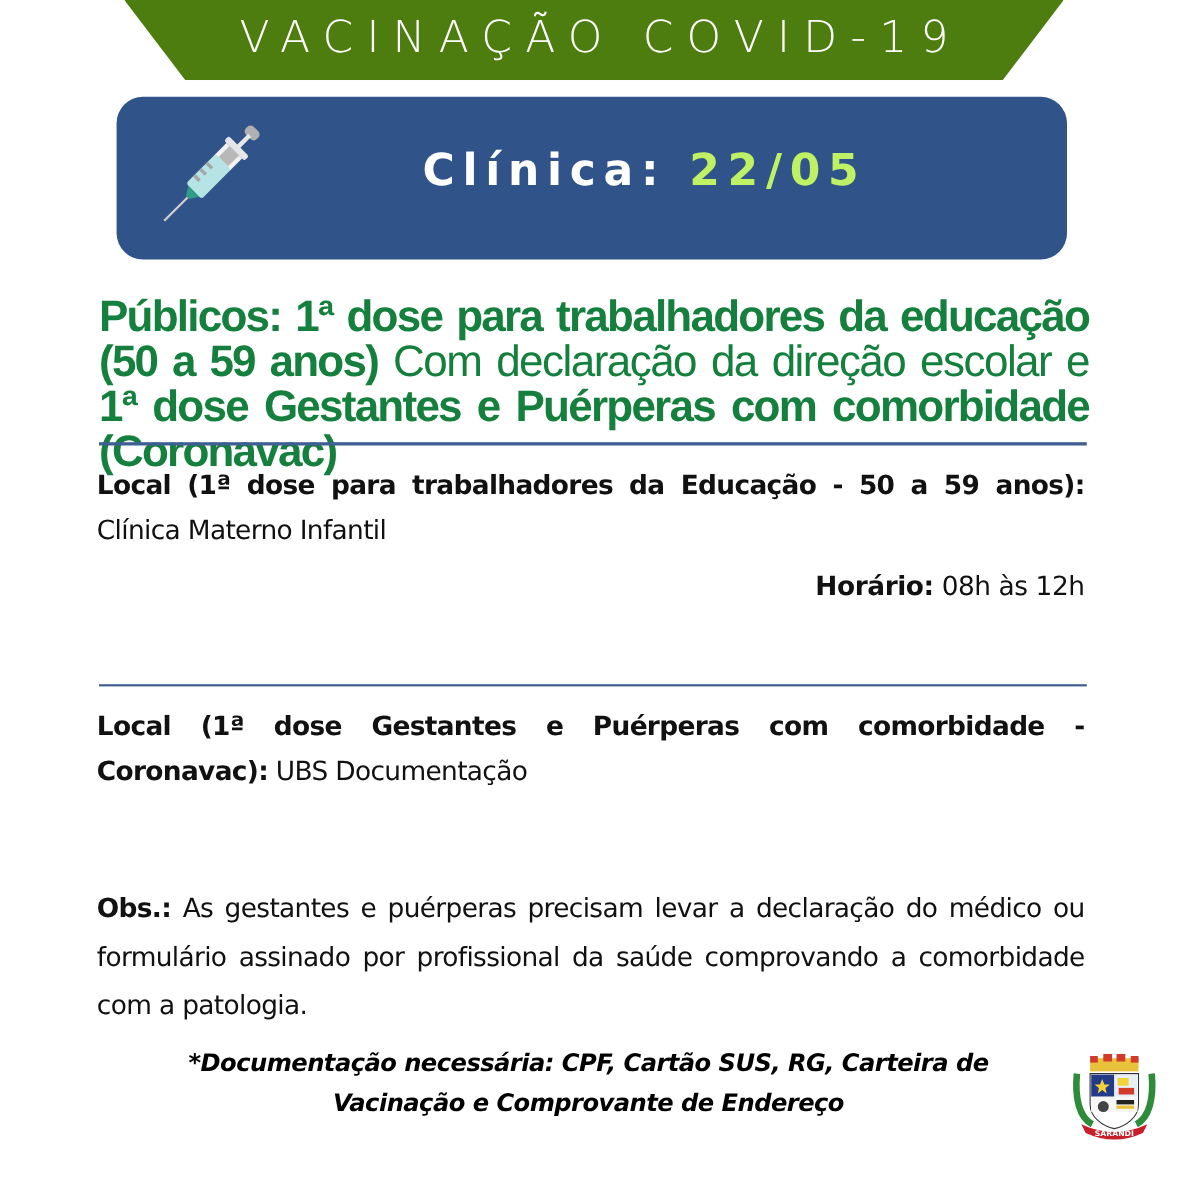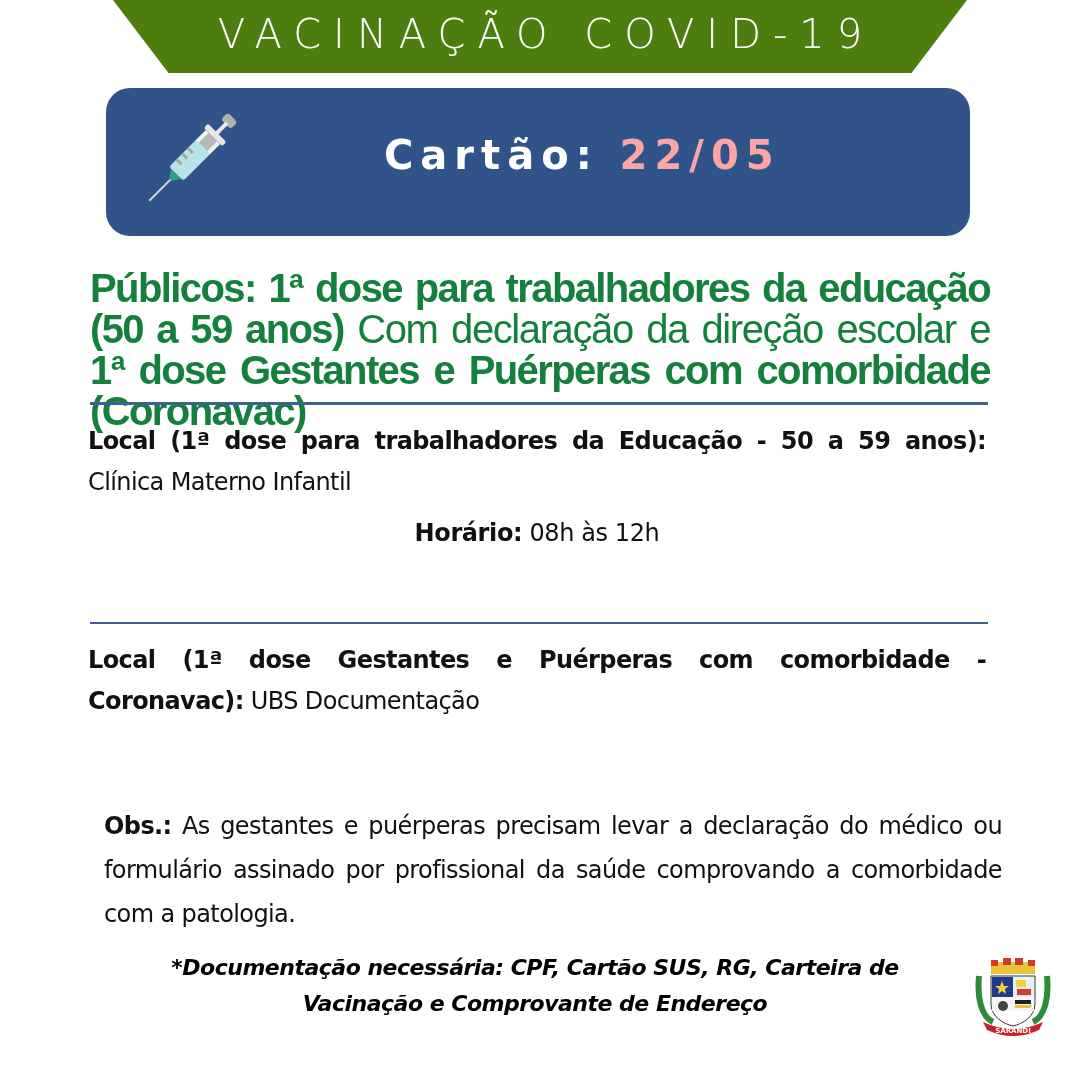--- a/index.html
+++ b/index.html
@@ -20,49 +20,49 @@
   .date-box {
     position: absolute; left: 106px; top: 88px; width: 864px; height: 148px;
     background: #30538a; border-radius: 24px;
   }
   .syringe { position: absolute; left: 30px; top: 16px; width: 110px; height: 110px; }
   .date-text {
     position: absolute; left: 278px; top: 44px;
     font-family: "DejaVu Sans", sans-serif; font-weight: bold; font-size: 40px;
     letter-spacing: 7px; color: #ffffff; white-space: nowrap;
   }
-  .date-text .date-val { color: #fca5a5; }
+  .date-text .date-val { color: #bef264; }
 
   .publicos {
     position: absolute; left: 90px; top: 268px; width: 900px;
     font-family: "Liberation Sans", sans-serif; font-size: 40px; line-height: 41px;
     color: #15803d; letter-spacing: -1.6px; text-align: justify; text-align-last: left;
   }
   .publicos b { font-weight: bold; }
   .publicos .light { font-weight: normal; letter-spacing: -1.4px; }
 
   .divider { position: absolute; left: 90px; width: 898px; height: 3px; background: #3e5f94; }
   .divider.d1 { top: 402px; }
   .divider.d2 { top: 622px; height: 2px; }
 
   .section {
     position: absolute; left: 88px; width: 898px;
     font-family: "DejaVu Sans", sans-serif; font-size: 24px; color: #111;
   }
   .section .para { text-align: justify; text-align-last: left; line-height: 41px; letter-spacing: -0.6px; }
-  .section .center { text-align: center; letter-spacing: -0.4px; }
+  .section .center { text-align: right; letter-spacing: -0.4px; }
   .section b { font-weight: bold; }
 
   .s1 { top: 421px; }
   .s1 .h1 { position: absolute; top: 95px; left: 0; width: 100%; line-height: 34px; }
   .s1 .o1 { position: absolute; top: 147px; left: 0; width: 100%; line-height: 34px; }
 
   .s2 { top: 640px; }
   .s2 .h2 { position: absolute; top: 104px; left: 0; width: 100%; line-height: 40px; }
-  .s2 .o2 { position: absolute; top: 164px; left: 16px; width: 100%; line-height: 44px; }
+  .s2 .o2 { position: absolute; top: 164px; left: 0; width: 100%; line-height: 44px; }
 
   .footer-doc {
     position: absolute; left: 120px; top: 950px; width: 830px;
     font-family: "DejaVu Sans", sans-serif; font-weight: bold; font-style: italic;
     font-size: 22px; line-height: 36px; text-align: center; color: #000000; letter-spacing: -0.5px;
   }
 
   .crest { position: absolute; left: 973px; top: 958px; width: 80px; height: 80px; }
 </style>
 </head>
@@ -82,21 +82,21 @@
       <rect x="49" y="24" width="12" height="14" fill="#b8b8b8"></rect>
       <rect x="45" y="38" width="20" height="38" rx="3" fill="#b6e3e3"></rect>
       <rect x="45" y="48" width="7" height="3" fill="#a6a6a6"></rect>
       <rect x="45" y="56" width="7" height="3" fill="#a6a6a6"></rect>
       <rect x="45" y="64" width="7" height="3" fill="#a6a6a6"></rect>
       <polygon points="48,76 62,76 57,84 53,84" fill="#2e9e86"></polygon>
       <rect x="54" y="84" width="2" height="30" fill="#d0d0d0"></rect>
     </g>
   </svg>
   <div class="date-text">
-    <span>Cartão:</span>
+    <span>Clínica:</span>
     <span class="date-val">22/05</span>
   </div>
 </div>
 
 <div class="publicos">
   <b>Públicos: 1ª dose para trabalhadores da educação (50 a 59 anos)</b><span class="light"> Com declaração da direção escolar e </span><b>1ª dose Gestantes e Puérperas com comorbidade (Coronavac)</b>
 </div>
 
 <div class="divider d1"></div>
 

